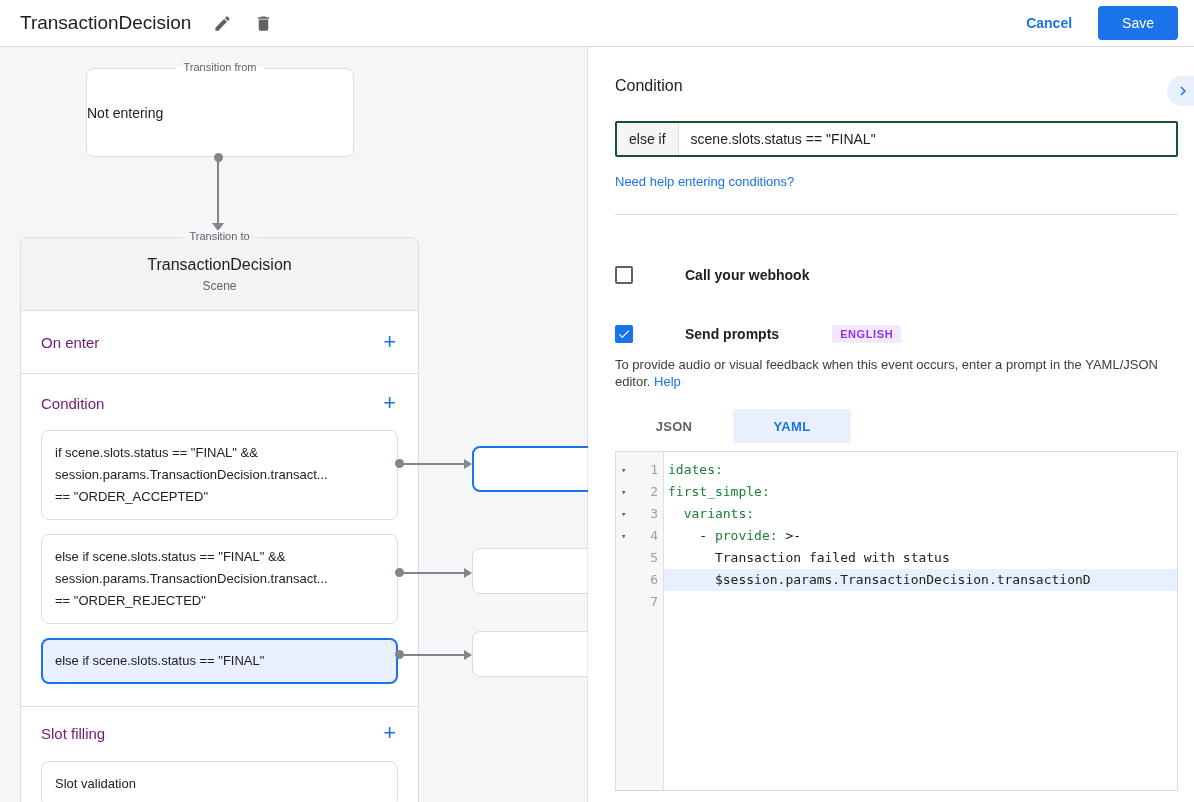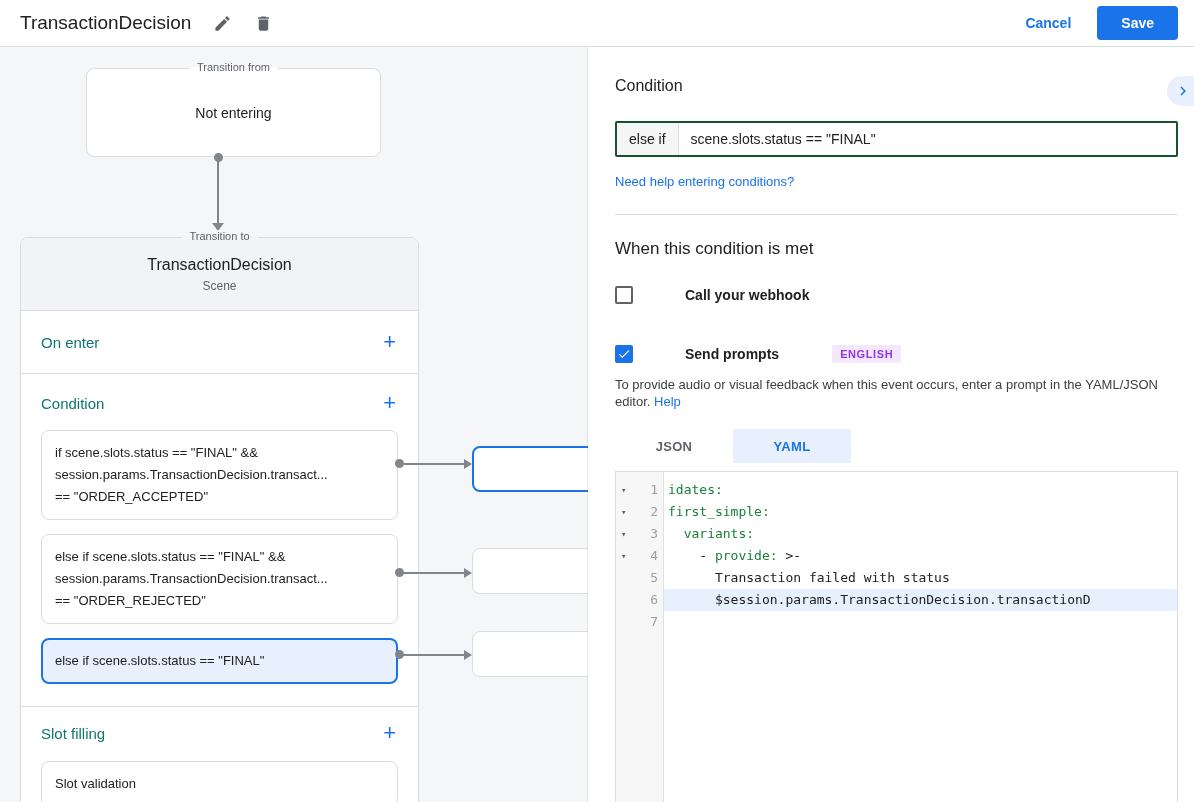--- a/index.html
+++ b/index.html
@@ -10,47 +10,47 @@
   .topbar { position:absolute; top:0; left:0; right:0; height:47px; background:#fff;
             border-bottom:1px solid #dadce0; display:flex; align-items:center; padding:0 16px 0 20px; z-index:30; }
   .topbar-title { font-size:19px; color:#202124; }
   .icon-btn { background:none; border:none; cursor:pointer; padding:4px; display:flex; align-items:center; }
   .icon-btn svg { fill:#5f6368; }
   .edit-btn { margin-left:18px; }
   .topbar-spacer { flex:1; }
   .cancel-btn { background:none; border:none; color:#1a73e8; font-size:14px; font-weight:700;
                 cursor:pointer; margin-right:26px; font-family:inherit; }
   .save-btn { background:#1a73e8; color:#fff; border:none; border-radius:4px; font-size:14px;
-              font-weight:700; padding:9px 24px; cursor:pointer; font-family:inherit; }
+              font-weight:400; padding:9px 24px; cursor:pointer; font-family:inherit; }
 
   
   .main { position:absolute; top:47px; left:0; right:0; bottom:0; }
   .diagram { position:absolute; left:0; top:0; bottom:0; width:588px; background:#f4f6f8; overflow:hidden; }
   .panel { position:absolute; left:588px; top:0; bottom:0; width:606px; background:#fff;
            box-shadow:-1px 0 0 rgba(0,0,0,0.07); overflow:hidden; }
 
   
   .node-box { position:absolute; background:#fff; border:1px solid #dadce0; border-radius:8px; }
   .legend { position:absolute; top:-8px; left:50%; transform:translateX(-50%);
             font-size:11px; color:#5f6368; padding:0 8px; white-space:nowrap; }
   .legend-from { background:linear-gradient(180deg,#f4f6f8 0 50%,#ffffff 50% 100%); }
   .legend-to   { background:linear-gradient(180deg,#f4f6f8 0 50%,#f1f3f4 50% 100%); }
 
-  .from-box { left:86px; top:21px; width:295px; height:89px; display:flex; align-items:center; justify-content:center; }
+  .from-box { left:86px; top:21px; width:268px; height:89px; display:flex; align-items:center; }
   .from-value { font-size:14px; color:#202124; }
 
   .to-box { left:20px; top:190px; width:399px; height:620px; padding:0; }
   .to-header { background:#f1f3f4; border-bottom:1px solid #dadce0; border-radius:8px 8px 0 0;
                height:73px; display:flex; flex-direction:column; align-items:center; justify-content:center; gap:5px; }
   .to-title { font-size:16px; color:#202124; }
   .to-subtitle { font-size:12px; color:#5f6368; }
 
   .section-row { display:flex; align-items:center; justify-content:space-between; padding:0 16px 0 20px; }
   .on-enter-row { height:63px; border-bottom:1px solid #dadce0; }
-  .section-label { font-size:15px; color:#0f766e; }
+  .section-label { font-size:15px; color:#701a75; }
   .plus-btn { background:none; border:none; color:#1a73e8; font-size:22px; font-weight:400;
               cursor:pointer; line-height:1; padding:2px 6px; font-family:inherit; }
 
   .cond-section { border-bottom:1px solid #dadce0; padding-bottom:22px; }
   .cond-head { height:42px; padding-top:16px; }
   .cond-card { margin:14px 20px 0 20px; background:#fff; border:1px solid #dadce0; border-radius:8px;
                padding:11px 13px; font-size:13px; line-height:22px; color:#202124; cursor:pointer; }
   .cond-card.selected { background:#e8f0fe; border:2px solid #1a73e8; padding:10px 12px; }
   .slot-section .cond-head { padding-top:12px; height:40px; }
 
@@ -226,21 +226,20 @@
       </button>
       <div class="cond-input-group">
         <span class="cond-prefix">else if</span>
         <input class="cond-input" type="text" value="scene.slots.status == &quot;FINAL&quot;" style="">
       </div>
       <a href="#" class="help-link">Need help entering conditions?</a>
       <hr class="panel-divider">
     </div>
 
     <div class="panel-sec2">
-      <div class="panel-h2">When this condition is met</div>
 
       <div class="check-row">
         <div class="checkbox" id="webhook-checkbox">
           
         </div>
         <span class="check-label">Call your webhook</span>
       </div>
 
       <div class="check-row second">
         <div class="checkbox checked" id="prompts-checkbox">

